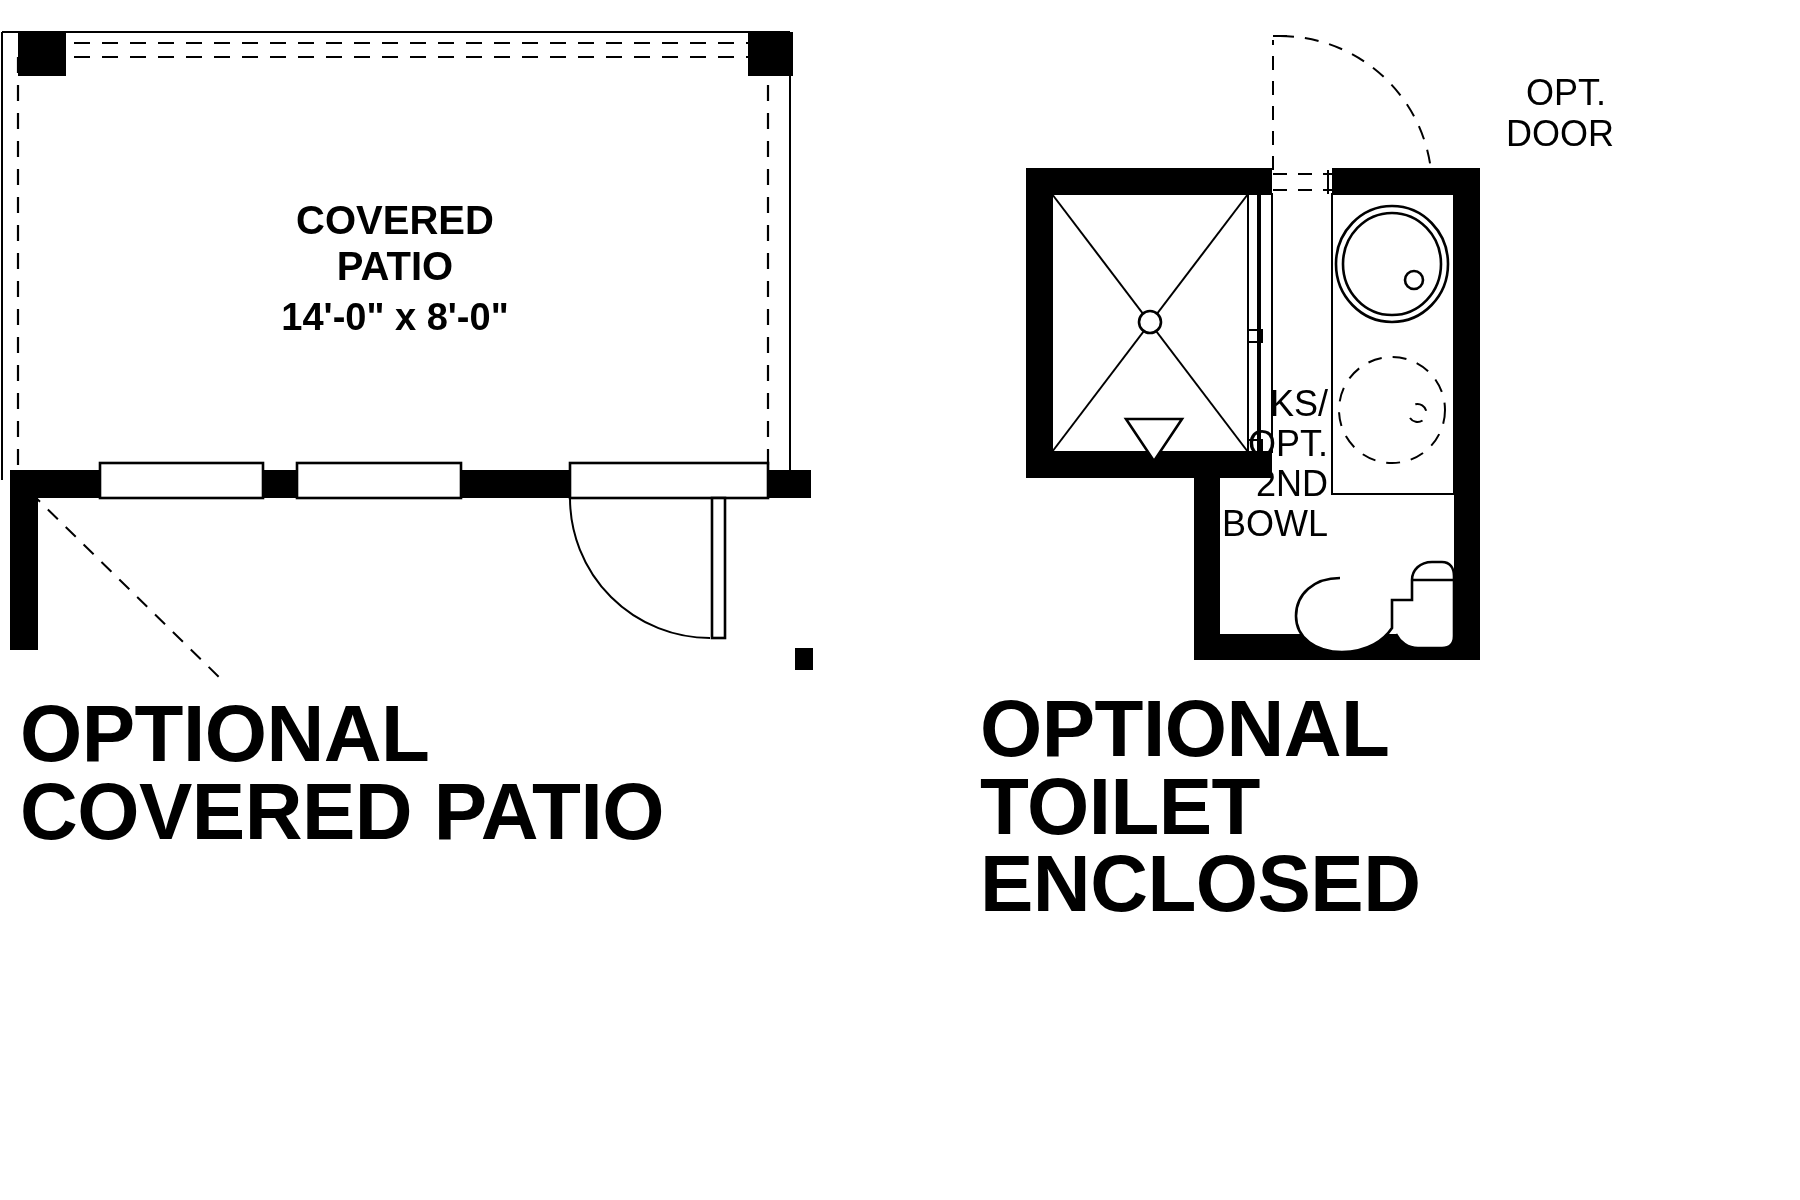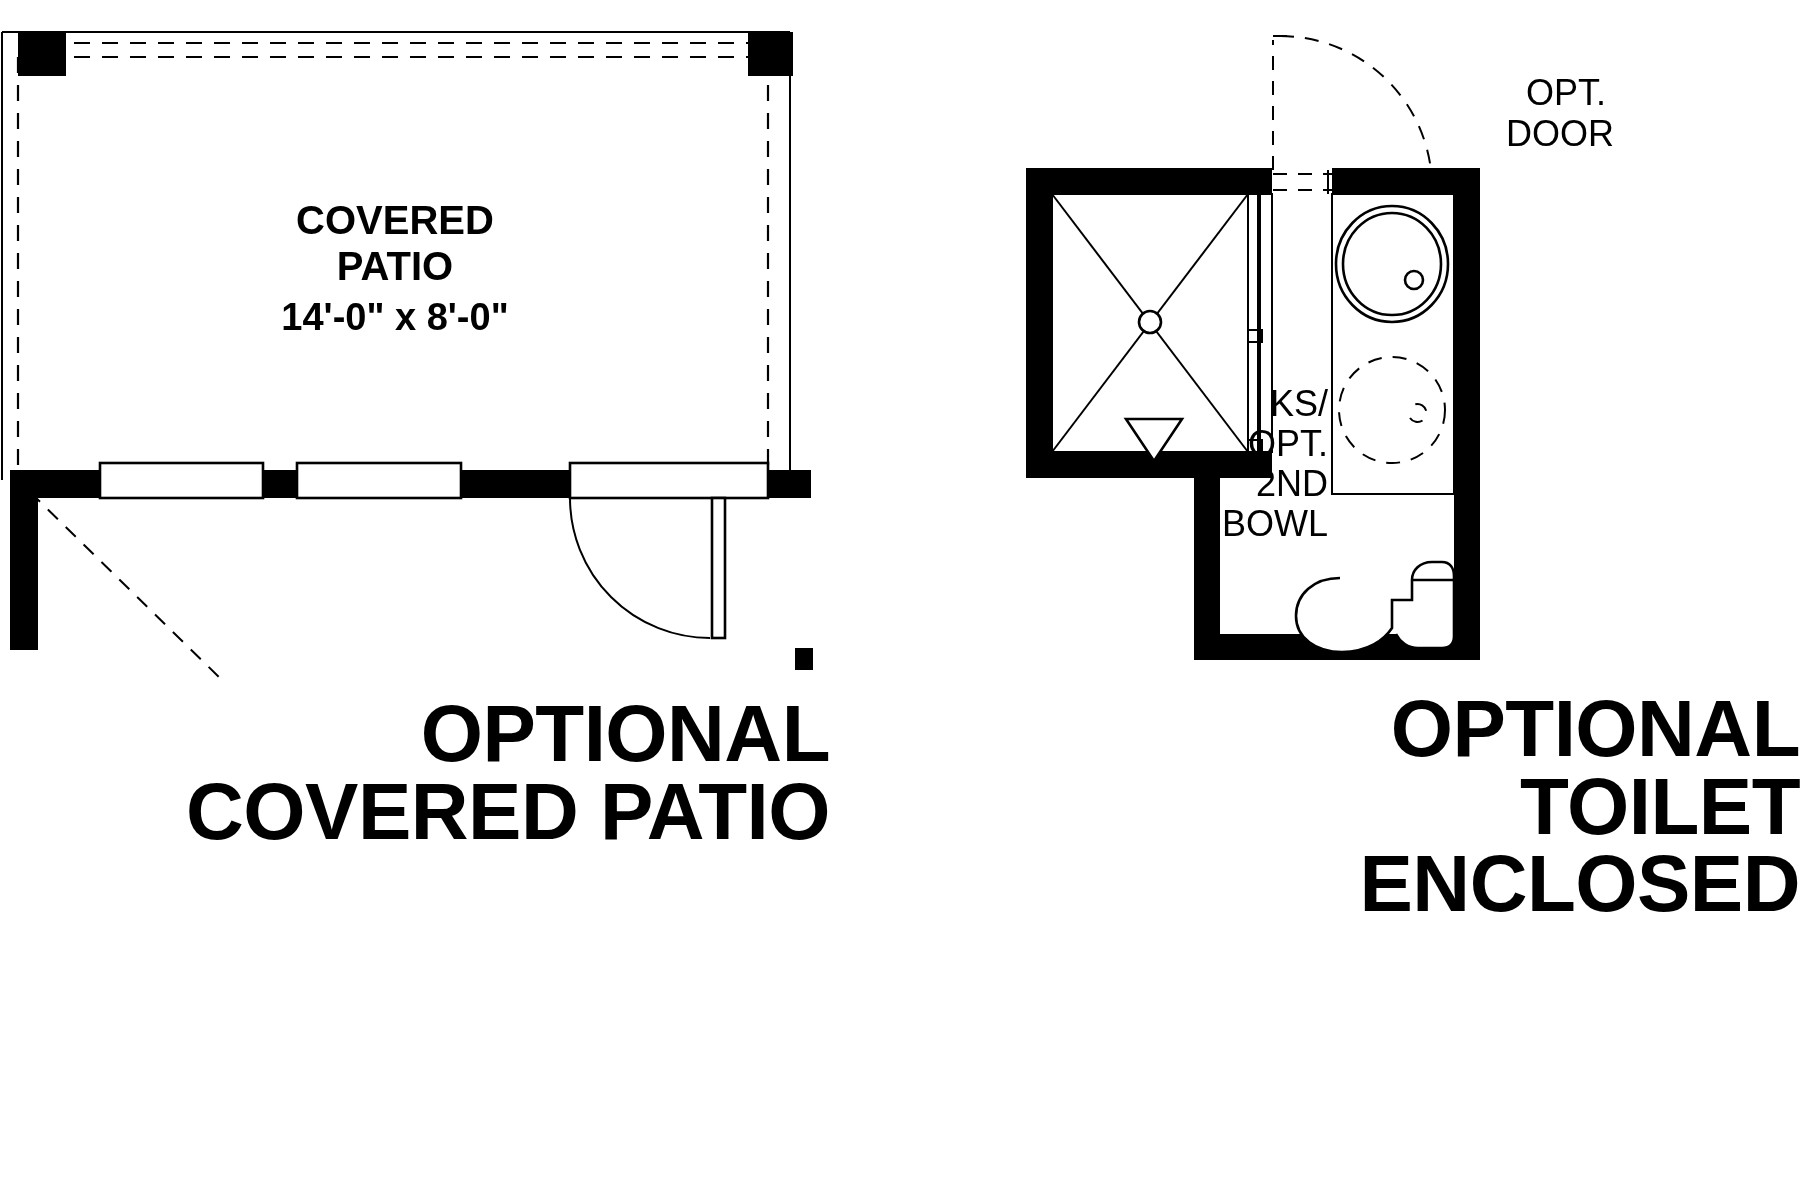--- a/index.html
+++ b/index.html
@@ -24,24 +24,25 @@
   }
   .plan-svg {
     position: absolute;
     display: block;
   }
   #patio-plan-svg { left: 0; top: 0; width: 900px; height: 700px; }
   #toilet-plan-svg { left: 980px; top: 0; width: 820px; height: 700px; }
 
   .caption-block {
     position: absolute;
-    text-align: right;
+    text-align: left;
     font-weight: bold;
     letter-spacing: -0.5px;
     line-height: 0.97;
+    padding-left: 20px;
   }
   #patio-caption {
     left: 0px; top: 695px; width: 830px;
     font-size: 80px;
   }
   #toilet-caption {
     left: 960px; top: 690px; width: 840px;
     font-size: 80px;
   }
   .caption-line { display: block; white-space: nowrap; }

